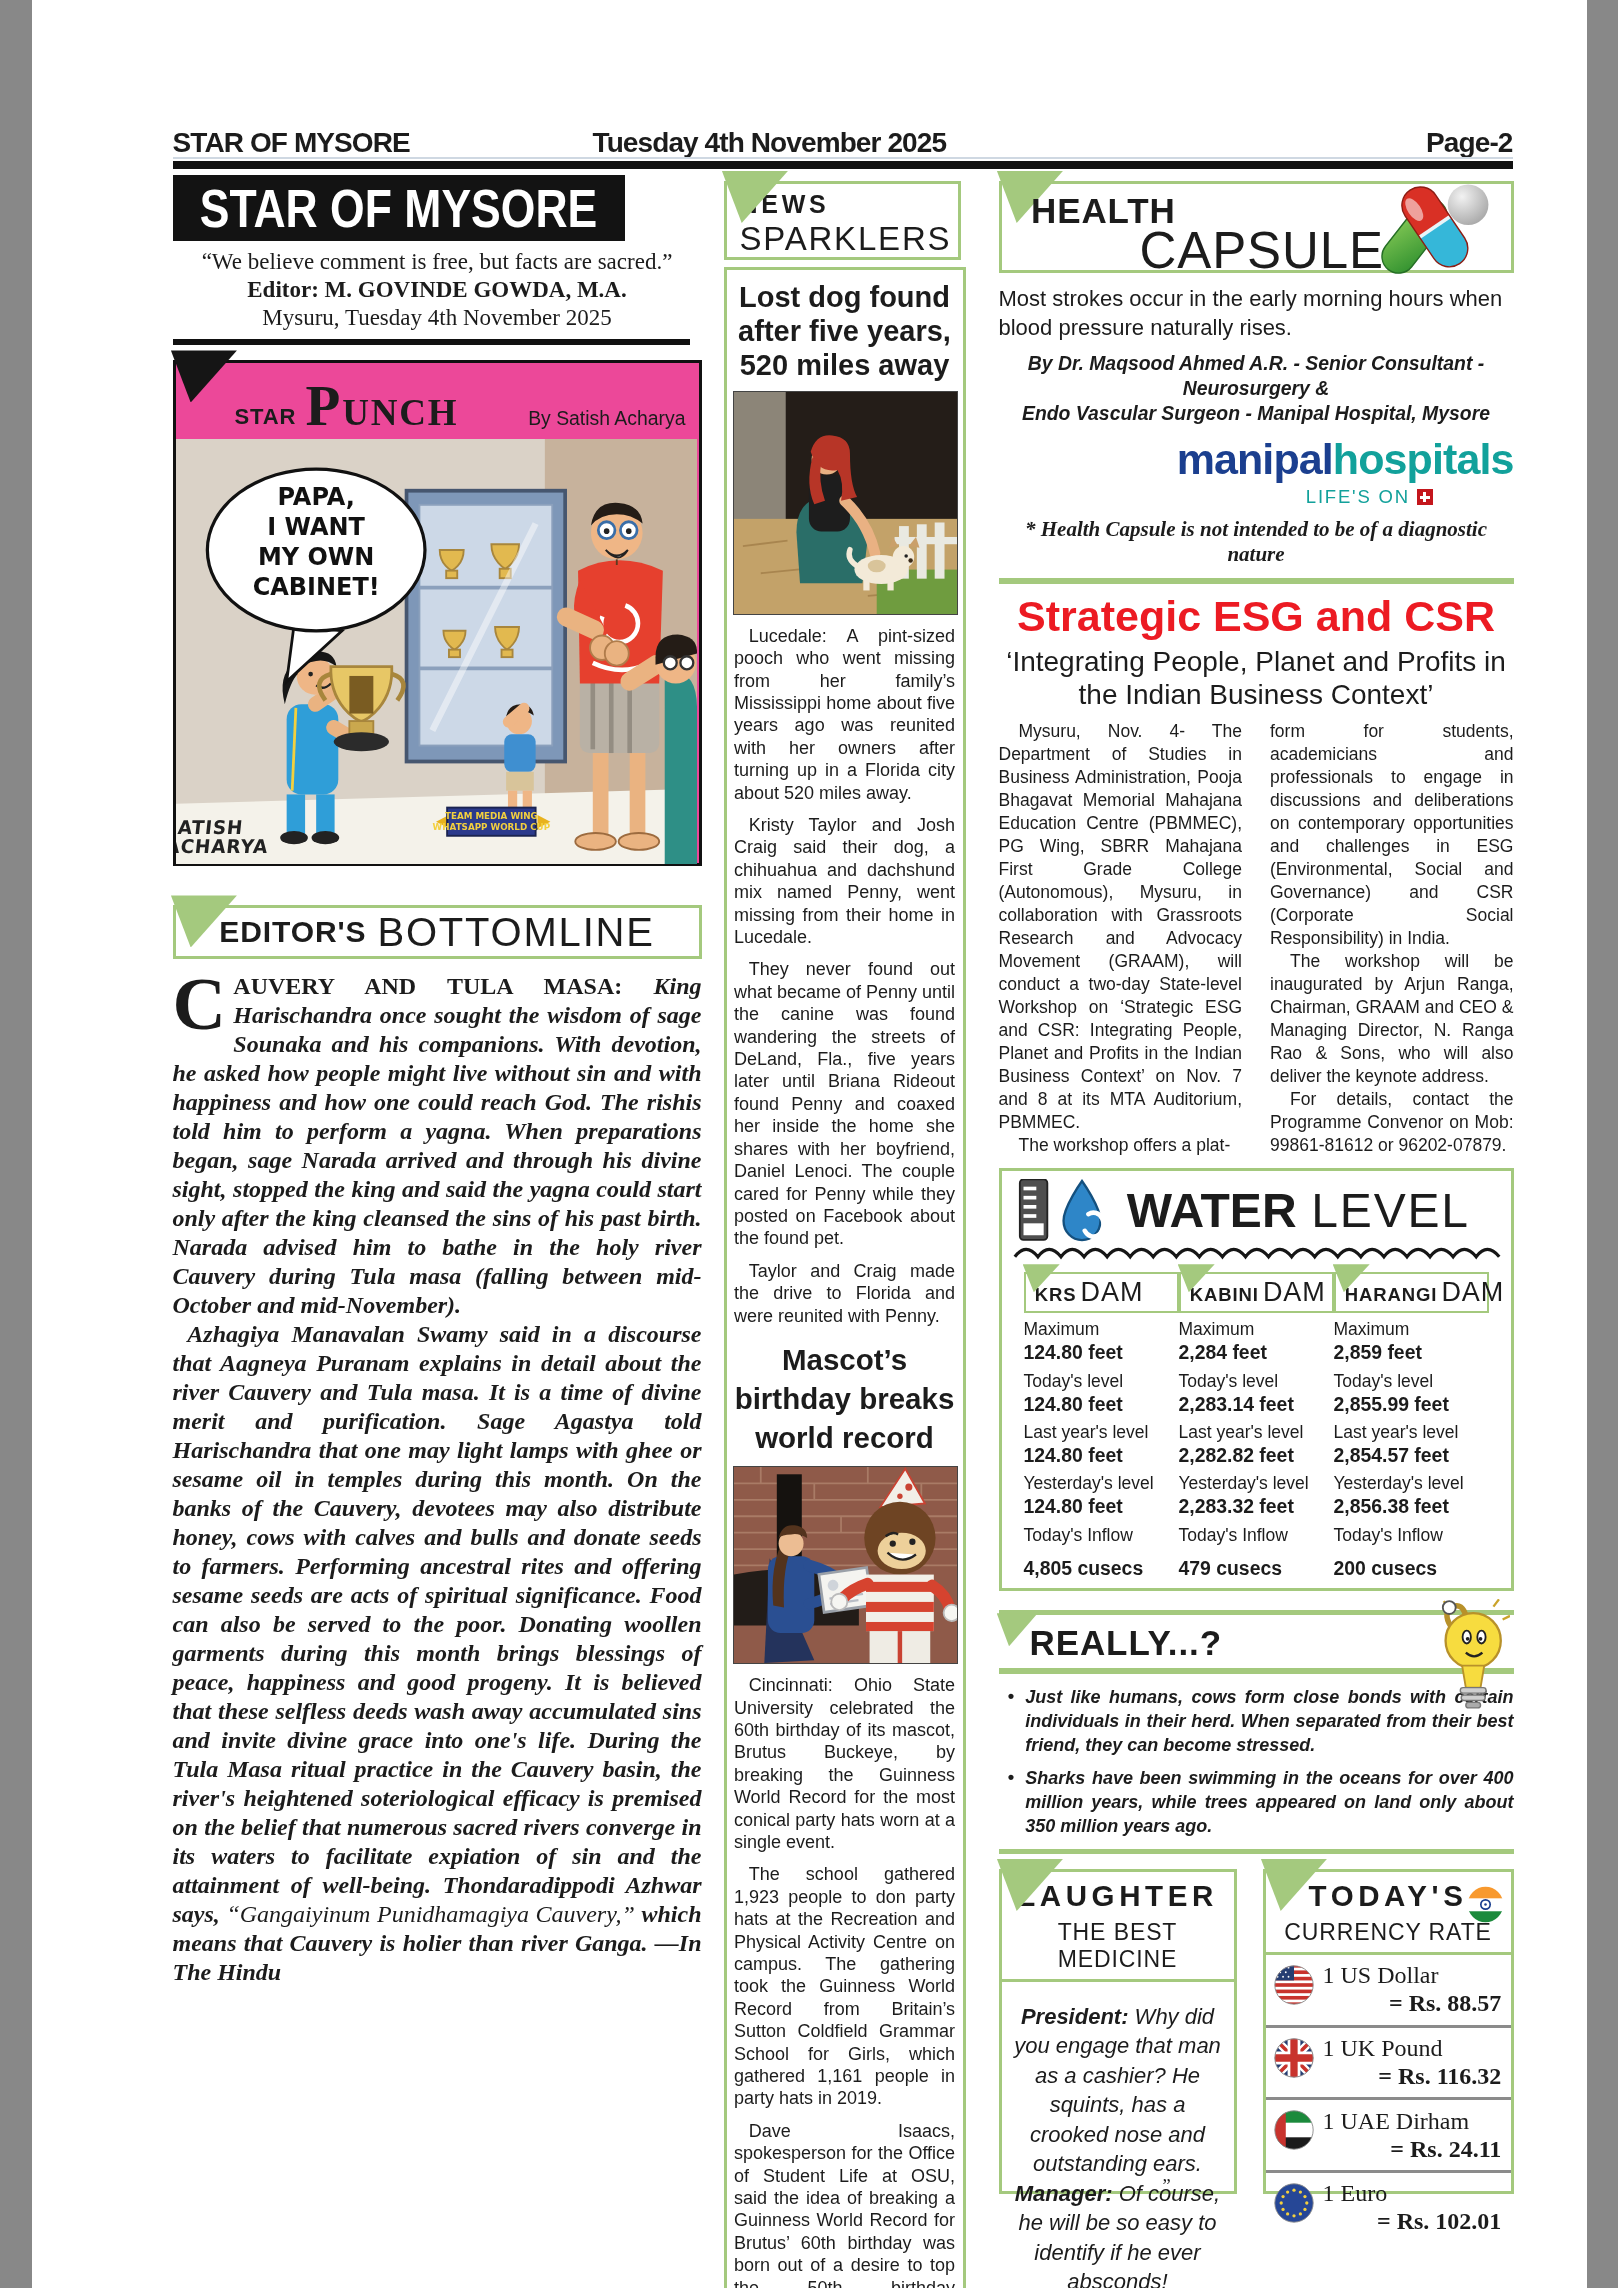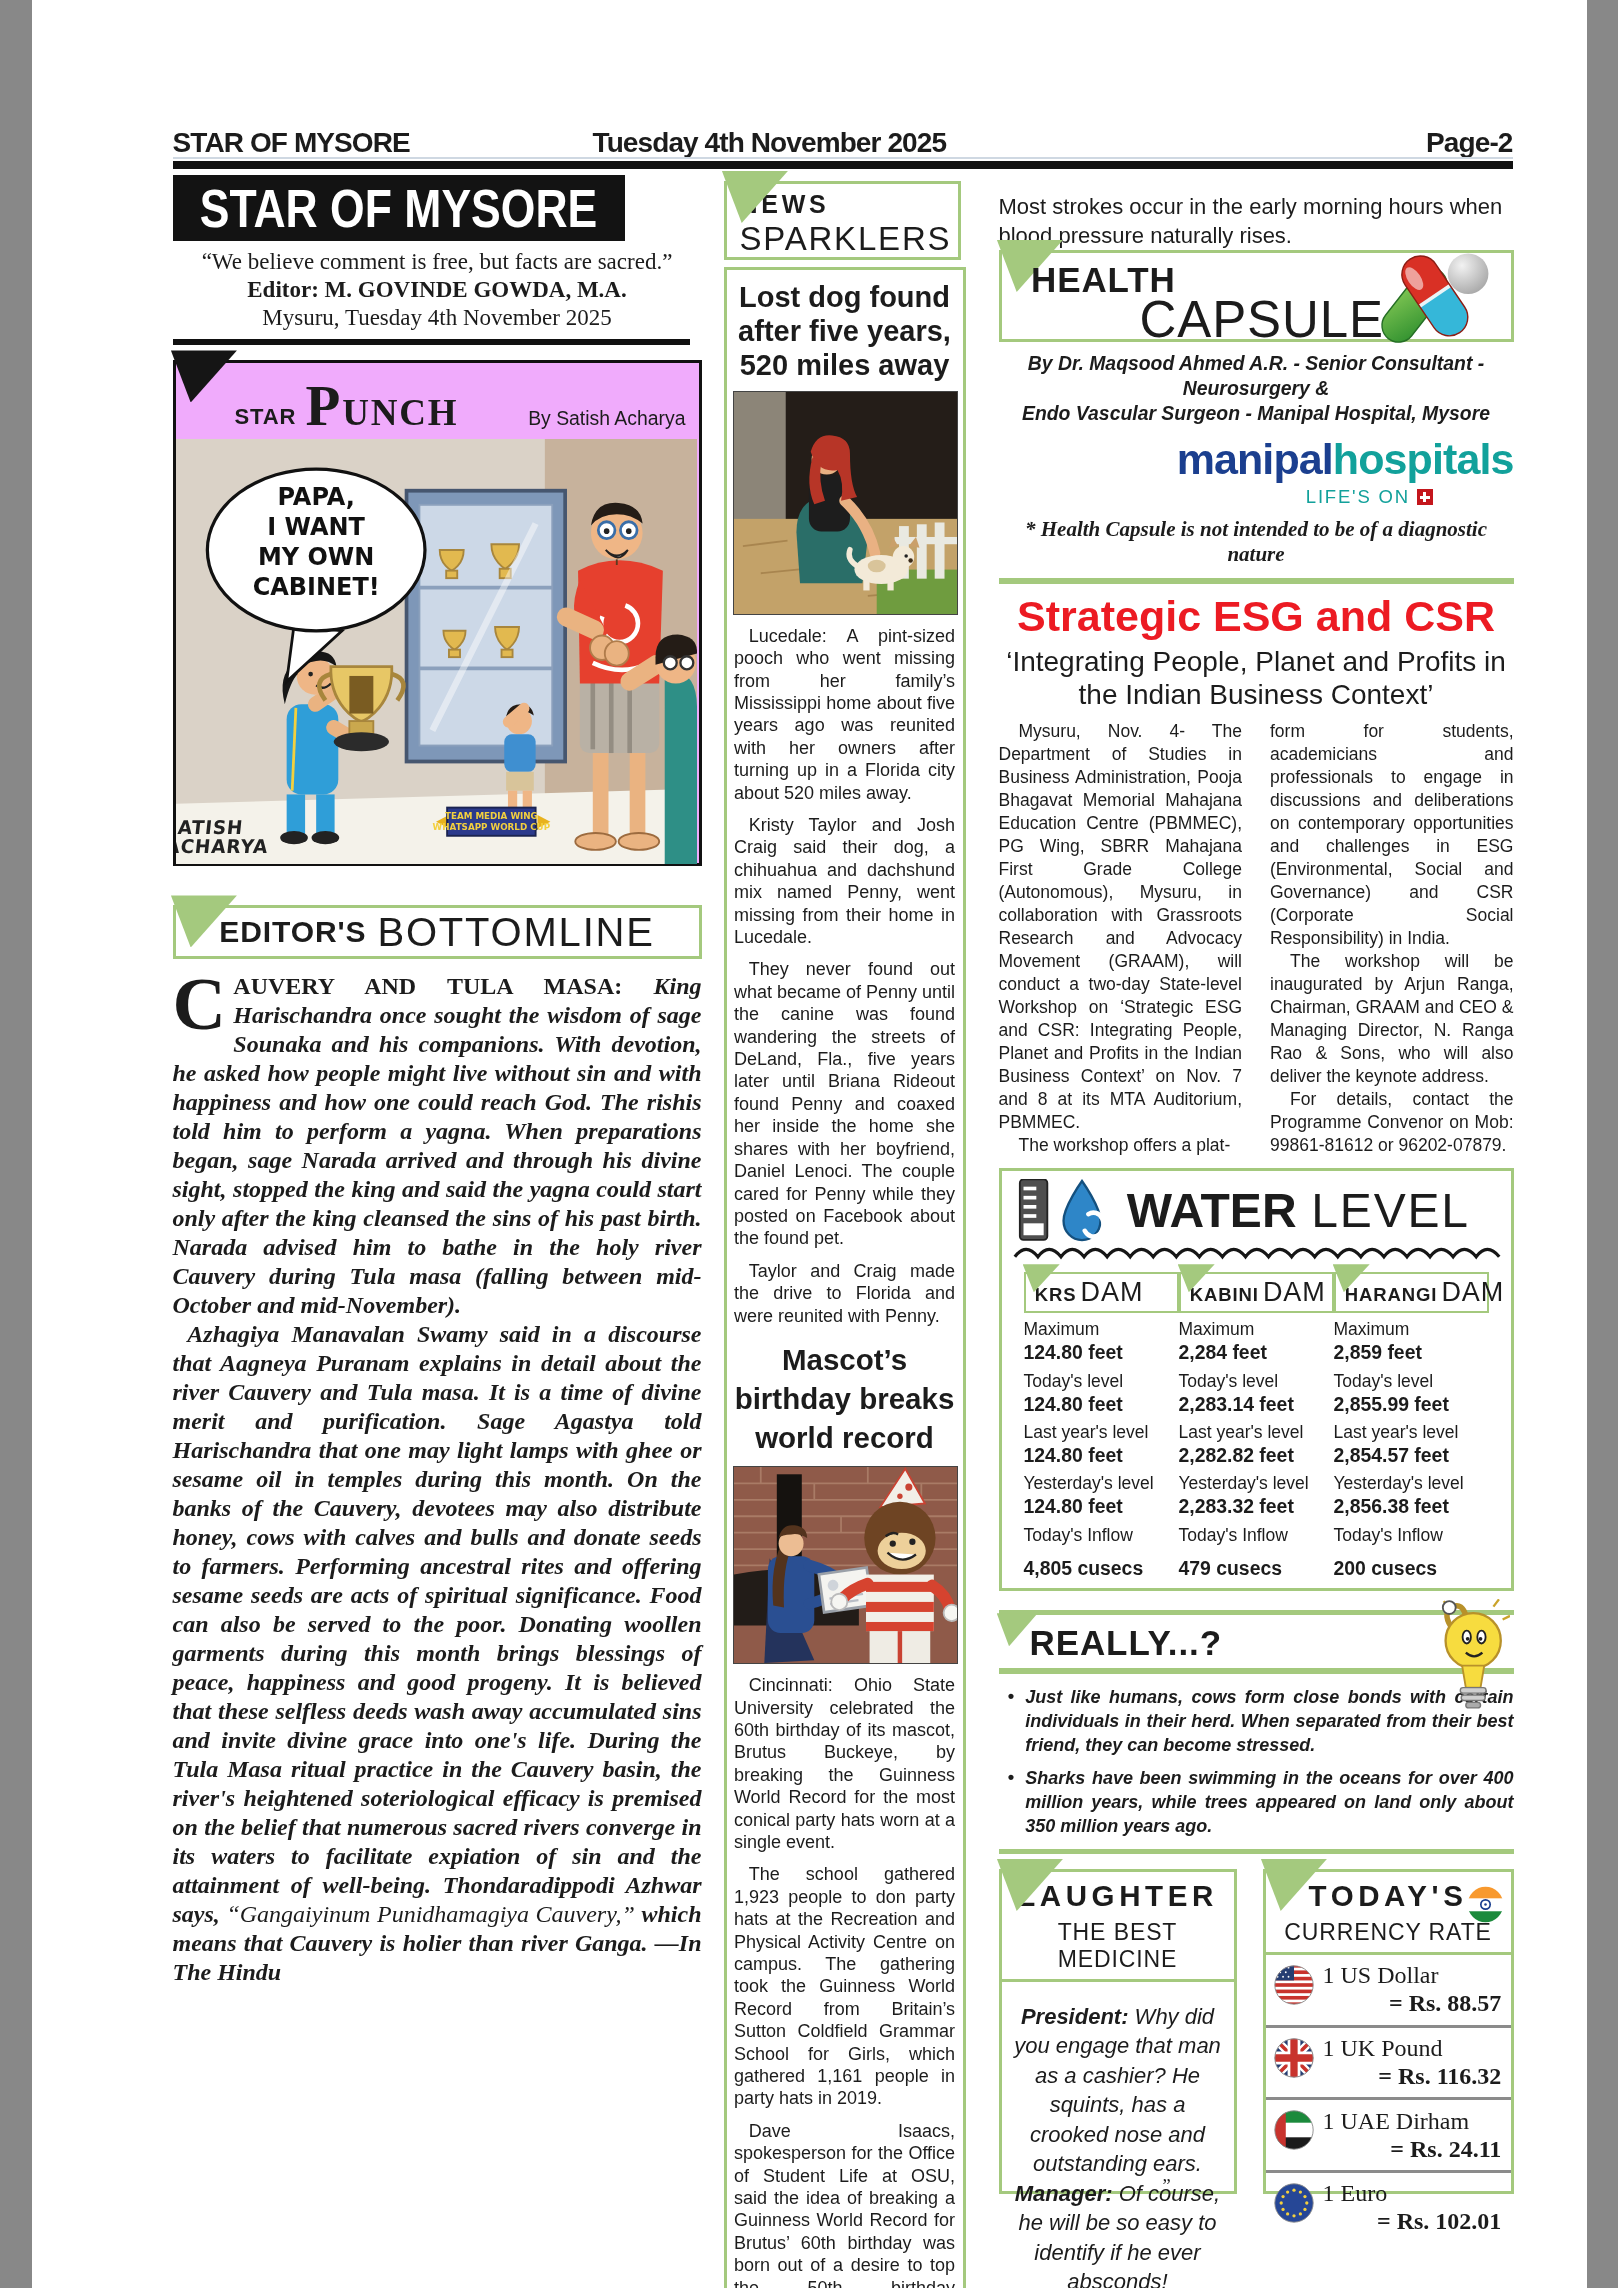--- a/index.html
+++ b/index.html
@@ -29,21 +29,21 @@
 .corner.sm{width:37px;height:28px;top:-10px;left:-2.8px;}
 
 
 #masthead-box{width:452px;height:66px;background:#131313;color:#fff;display:flex;align-items:center;justify-content:center;}
 #masthead-box span{font-size:53px;font-weight:bold;white-space:nowrap;transform:scaleX(.84);letter-spacing:0px;}
 #mast-quote{margin-top:8.3px;text-align:center;font-family:"Liberation Serif",serif;font-size:23px;}
 #mast-editor{margin-top:1.8px;text-align:center;font-family:"Liberation Serif",serif;font-size:23px;font-weight:bold;}
 #mast-date{margin-top:1.8px;text-align:center;font-family:"Liberation Serif",serif;font-size:23px;}
 #mast-rule{margin-top:8.3px;height:5.5px;background:#111;width:517px;}
 
-#punch-box{position:relative;margin-top:15.7px;width:529px;height:506px;border:3.7px solid #111;background:#f0abfc;}
+#punch-box{position:relative;margin-top:15.7px;width:529px;height:506px;border:3.7px solid #111;background:#ec4899;}
 #punch-head{display:flex;align-items:flex-end;padding:9.2px 13px 1.8px 59px;}
 #punch-star{font-weight:bold;font-size:22px;margin-right:9.2px;margin-bottom:7.4px;letter-spacing:0.9px;}
 #punch-name{font-family:"Liberation Serif",serif;font-weight:bold;font-size:37px;letter-spacing:1.8px;}
 #punch-name .bigP{font-size:57px;}
 #punch-by{margin-left:auto;font-size:19.4px;margin-bottom:7.4px;}
 #punch-box svg.cartoon{display:block;width:521px;height:425px;}
 
 #bl-box{position:relative;margin-top:39px;width:529px;height:54px;border:3.7px solid var(--green);
   display:flex;align-items:center;justify-content:center;}
 #bl-box .b1{font-weight:bold;font-size:30px;letter-spacing:0.9px;margin-right:11px;}
@@ -400,21 +400,20 @@
       </svg>
       <p>Cincinnati: Ohio State University celebrated the 60th birthday of its mascot, Brutus Buckeye, by breaking the Guinness World Record for the most conical party hats worn at a single event.</p>
       <p>The school gathered 1,923 people to don party hats at the Recreation and Physical Activity Centre on campus. The gathering took the Guinness World Record from Britain’s Sutton Coldfield Grammar School for Girls, which gathered 1,161 people in party hats in 2019.</p>
       <p>Dave Isaacs, spokesperson for the Office of Student Life at OSU, said the idea of breaking a Guinness World Record for Brutus’ 60th birthday was born out of a desire to top the 50th birthday celebration in 2015.</p>
 
     </div>
   </div>
 
   <div class="col" id="col-right">
 
-    <div id="health-fact">Most strokes occur in the early morning hours when blood pressure naturally rises.</div>
     <div id="health-box">
       <div class="corner"></div>
       <span class="h1">HEALTH</span>
       <span class="h2">CAPSULE</span>
       <svg width="148" height="109" viewBox="0 0 160 118">
         <defs>
           <linearGradient id="ggr" x1="0" y1="0" x2="1" y2="1">
               <stop offset="0" stop-color="#8fd05a"></stop>
               <stop offset="1" stop-color="#2e8f2e"></stop>
             </linearGradient>
@@ -435,20 +434,21 @@
           <g clip-path="url(#capclip)">
             <rect x="62" y="6" width="40" height="50" fill="#d93025"></rect>
             <rect x="62" y="54" width="40" height="48" fill="#35b7d9"></rect>
             <rect x="62" y="52" width="40" height="4" fill="#e8f4f8"></rect>
           </g>
           <rect x="62" y="6" width="40" height="96" rx="20" fill="none" stroke="#8c1d14" stroke-width="1.5"></rect>
           <ellipse cx="74" cy="26" rx="7" ry="14" fill="#ffffff" opacity="0.55"></ellipse>
         </g>
       </svg>
     </div>
+    <div id="health-fact">Most strokes occur in the early morning hours when blood pressure naturally rises.</div>
     <div id="health-by">
       <div>By Dr. Maqsood Ahmed A.R. - Senior Consultant - Neurosurgery &amp;</div>
       <div>Endo Vascular Surgeon - Manipal Hospital, Mysore</div>
     </div>
     <div id="manipal">
       <span class="m1">manipal</span><span class="m2">hospitals</span>
     </div>
     <div id="manipal-tag">
       <span>LIFE'S ON</span> <span class="rsq"></span>
     </div>

